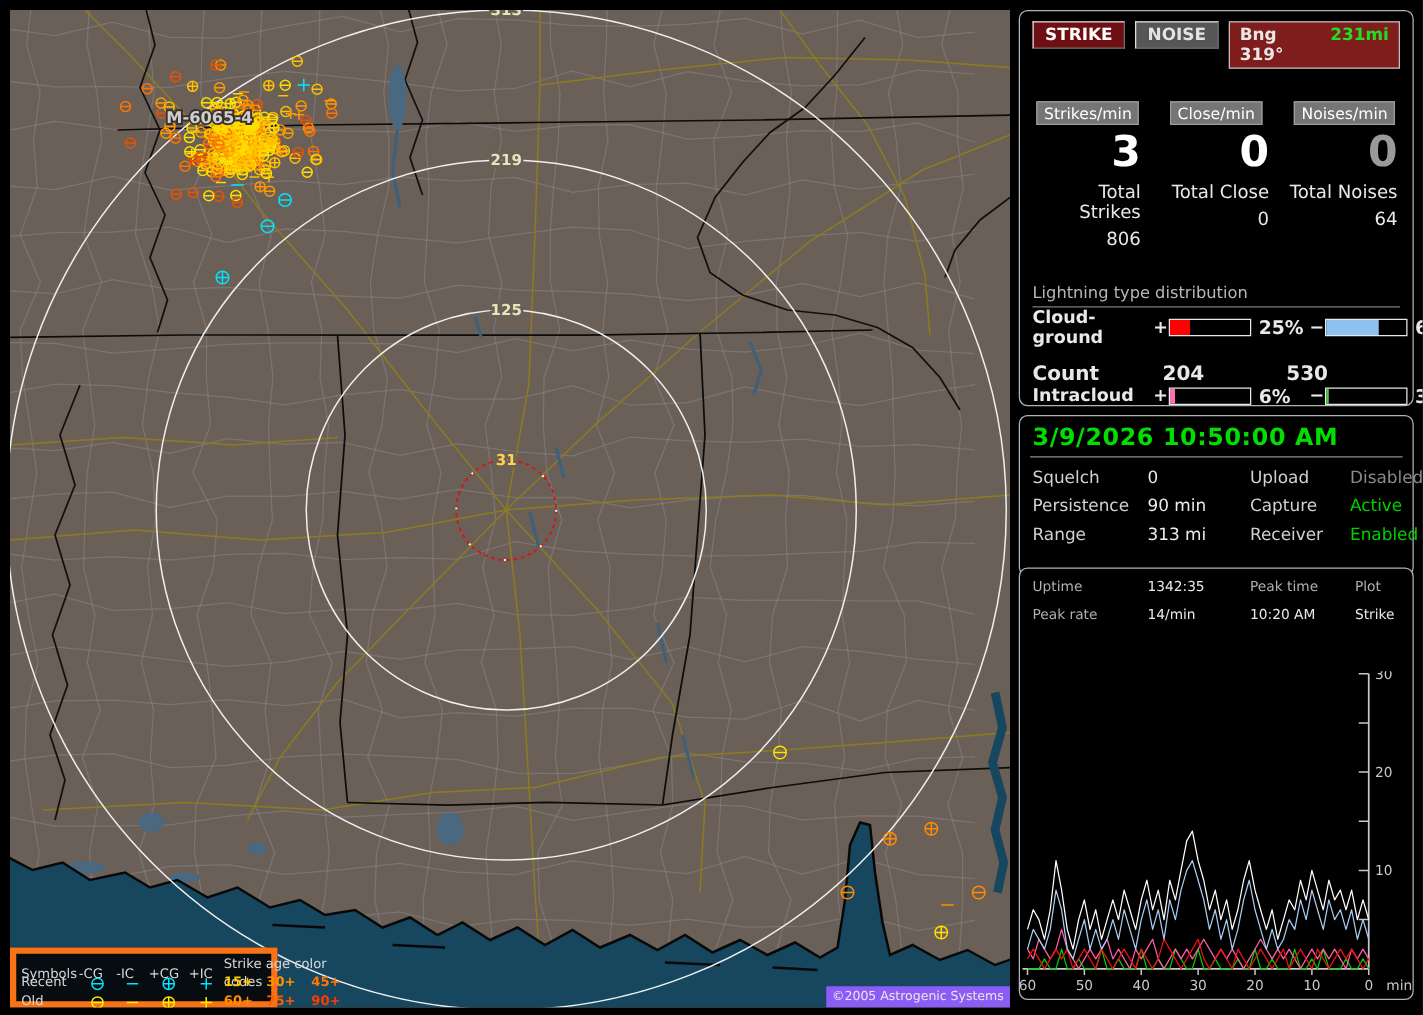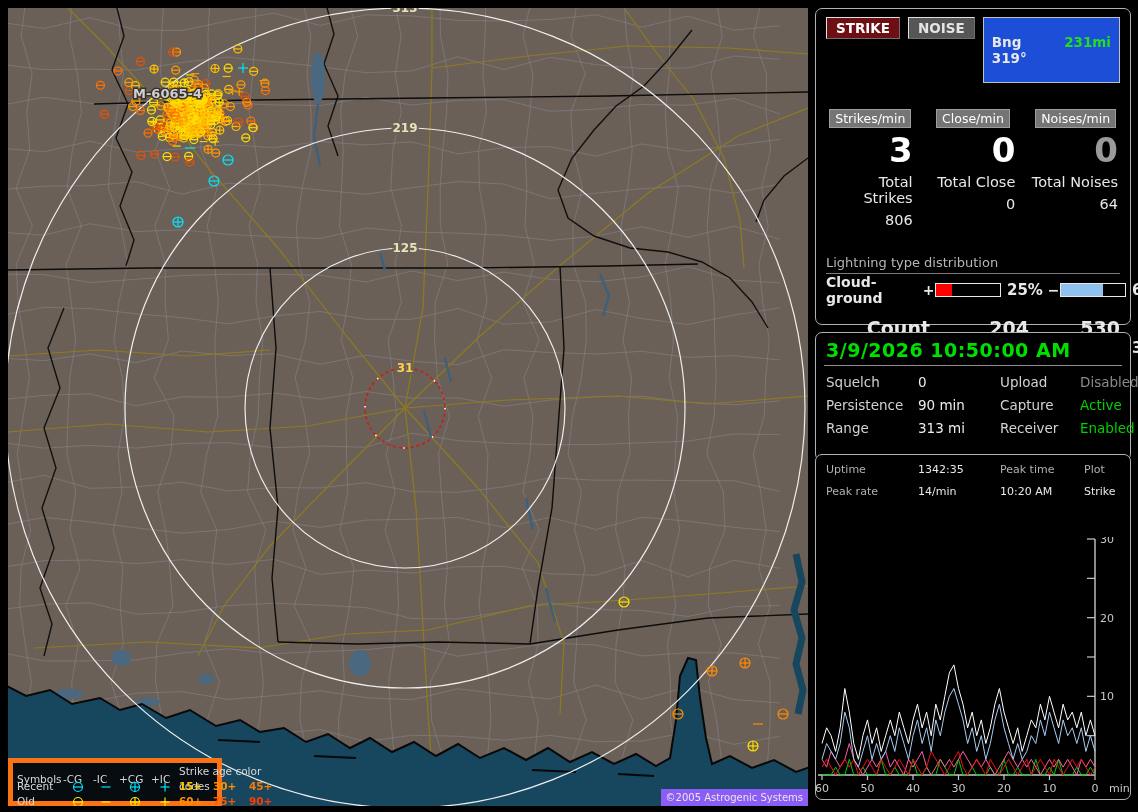--- a/index.html
+++ b/index.html
@@ -22,42 +22,42 @@
     border-radius:7px;box-sizing:border-box;color:#e8e8e8;}
   #panel-status{top:8px;height:317px;padding:8px 10px;}
   #panel-time{top:332px;height:129px;padding:6px 10px;}
   #panel-stats{top:454px;height:346px;padding:8px 10px;overflow:hidden;}
 
   .btn-row{display:flex;align-items:flex-start;gap:8px;}
   .btn{font-weight:bold;font-size:13.5px;padding:2px 9px;cursor:default;
     border-style:solid;border-width:1px;border-color:#e0e0e0 #6e6e6e #6e6e6e #e0e0e0;}
   .btn-strike{background:#6e1013;color:#fff;}
   .btn-noise{background:#565656;color:#e4e4e4;}
-  .bng-box{margin-left:auto;border:1px solid #c0c0c0;background:#1d4ed8;display:flex;gap:12px;
-    padding:16px 8px;font-weight:bold;font-size:13.5px;}
+  .bng-box{margin-left:auto;border:1px solid #c0c0c0;background:#7f1d1d;display:flex;gap:12px;
+    padding:2px 8px;font-weight:bold;font-size:13.5px;}
   .bng-dist{color:#22dd22;}
 
   #rate-grid{display:grid;grid-template-columns:1fr 1fr 1fr;gap:14px;margin-top:25px;}
   .rate-col{text-align:right;}
   .chip-wrap{text-align:center;}
   .chip{display:inline-block;background:#757575;color:#fff;border:1px solid #9d9d9d;
     font-size:12.5px;padding:1px 5px;}
   .big-num{font-size:34px;font-weight:bold;line-height:40px;margin-top:2px;padding-right:2px;}
   .tot-label{font-size:14.5px;margin-top:4px;padding-right:2px;}
   .tot-value{font-size:14.5px;margin-top:6px;padding-right:2px;}
 
   #dist-title{margin-top:27px;color:#b6b6b6;font-size:13px;border-bottom:1px solid #7c7c7c;padding-bottom:3px;}
   .dist-row{display:grid;grid-template-columns:96px 13px 66px 46px 13px 66px 1fr;align-items:center;
     margin-top:0;font-weight:bold;font-size:14px;}
   .dist-sign{text-align:center;font-weight:bold;}
   .bar{height:12px;border:1px solid #e8e8e8;background:#000;}
   .bar-fill{height:100%;}
   .dist-pct{padding-left:6px;font-size:15px;}
   .count-row{display:grid;grid-template-columns:104px 99px 1fr;margin-top:11px;
-    font-weight:bold;font-size:19px;text-align:right;}
+    font-weight:bold;font-size:16px;}
 
   #dt-title{color:#00e000;font-weight:bold;font-size:19px;letter-spacing:.5px;}
   .dt-rule{border-bottom:1px solid #8e8e8e;margin:4px -2px 8px -2px;}
   .kv-grid{display:grid;grid-template-columns:92px 82px 80px 1fr;row-gap:7px;font-size:13.5px;}
   .kv-label{color:#d2d2d2;}
   .kv-value{color:#ececec;}
 
   .st-grid{display:grid;grid-template-columns:92px 82px 84px 1fr;row-gap:9px;font-size:11px;}
   .trend-row{margin-top:12px;font-size:13.5px;display:flex;gap:14px;}
   #trend-chart{position:absolute;left:0;top:82px;}

